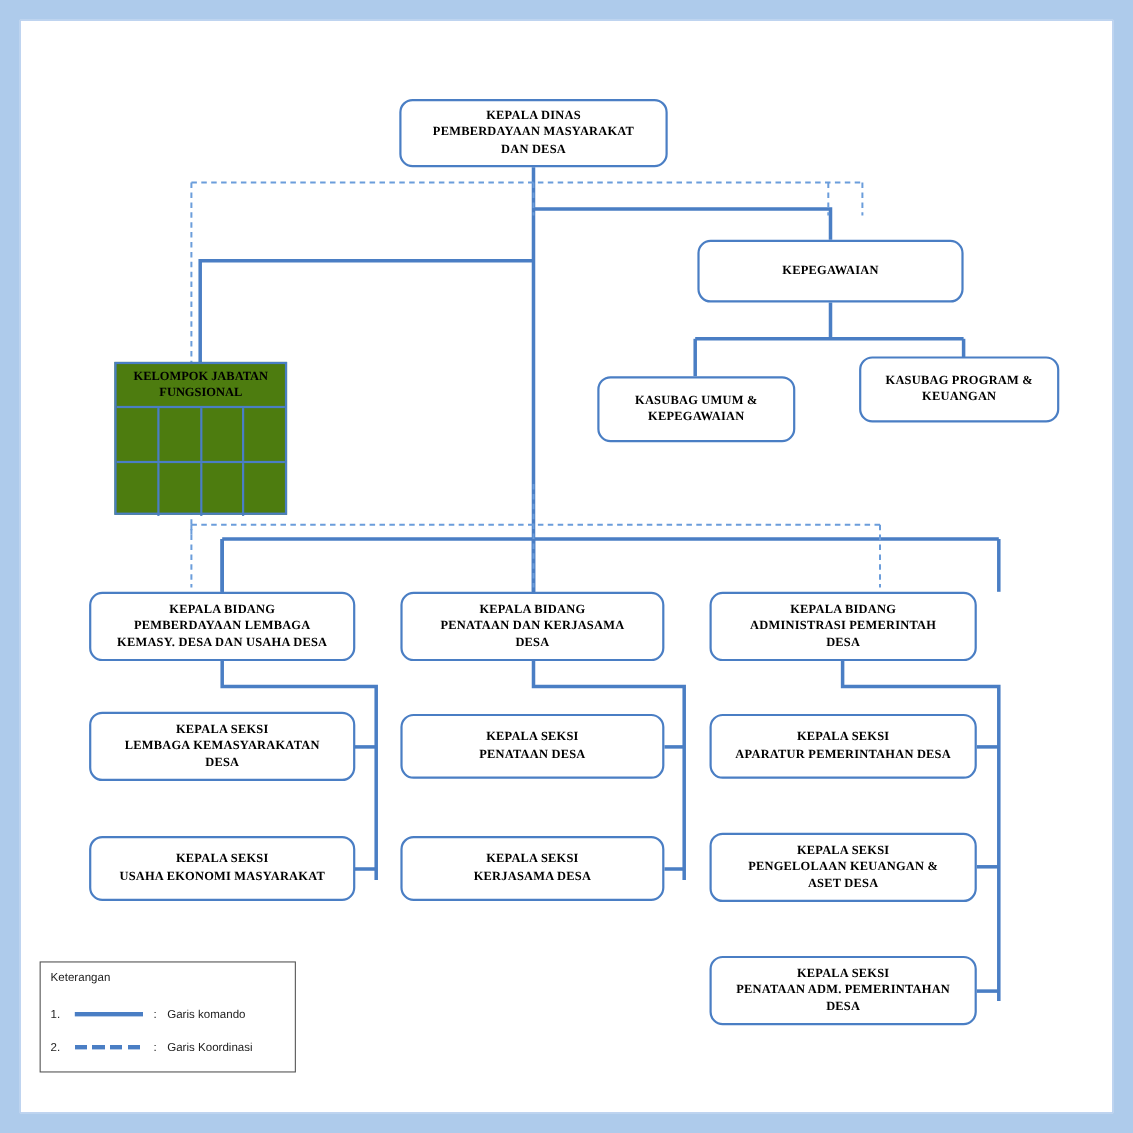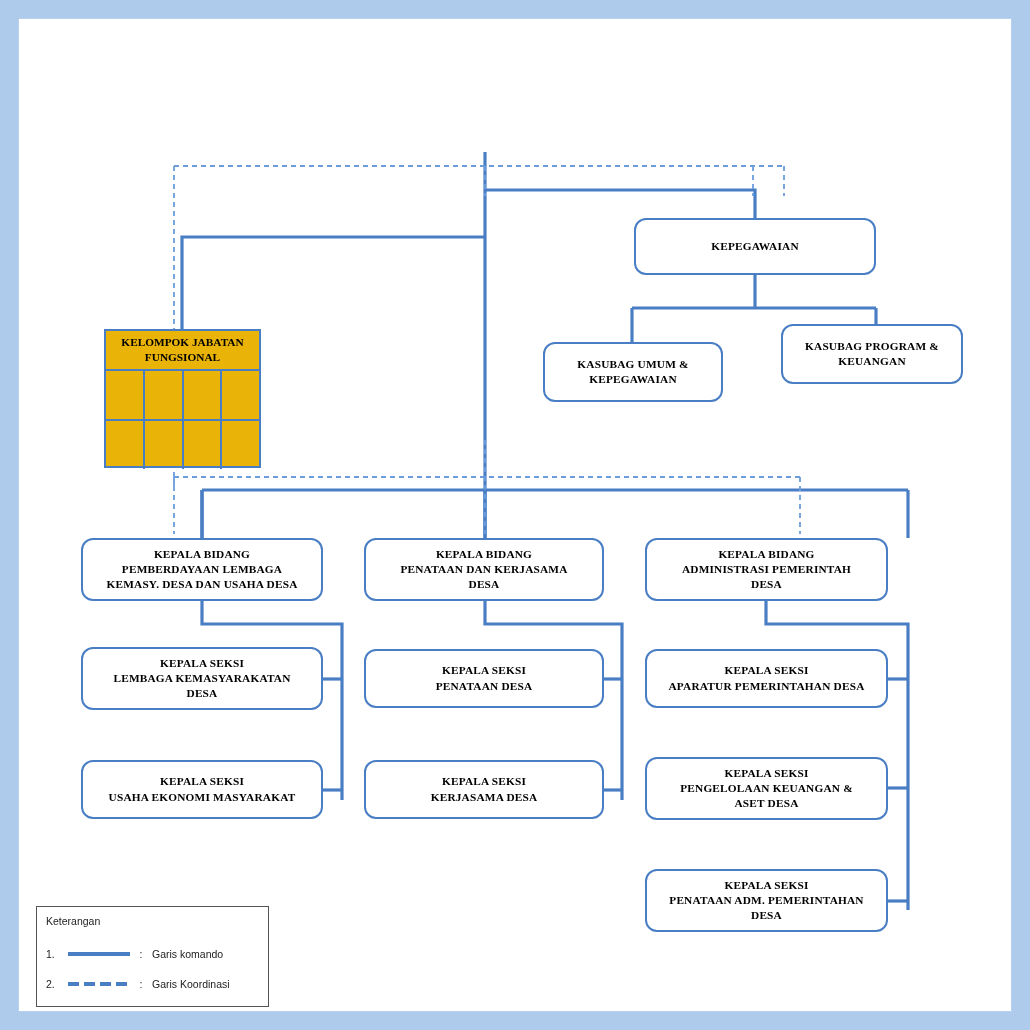--- a/index.html
+++ b/index.html
@@ -37,21 +37,21 @@
     letter-spacing:.2px;
     padding:2px 6px;
   }
   .node .txt{display:block;width:100%;white-space:pre-line;}
 
   
   .kjf{
     position:absolute;
     box-sizing:border-box;
     border:2.5px solid #4a7ec4;
-    background:#eab308;
+    background:#4d7c0f;
     border-radius:0;
   }
   .kjf-head{
     box-sizing:border-box;
     height:40px;
     border-bottom:2.5px solid #4a7ec4;
     display:flex;align-items:center;justify-content:center;
     text-align:center;font-weight:bold;font-size:11.3px;line-height:1.3;
     color:#000;
   }
@@ -61,21 +61,20 @@
   .kjf-cell{flex:1 1 0;}
   .kjf-cell + .kjf-cell{border-left:2.5px solid #4a7ec4;}
 
   
   #legend{
     position:absolute;left:36px;top:874px;width:233px;height:101px;
     box-sizing:border-box;
     border:1px solid #555;
     background:#fff;
     font-family:"Liberation Sans", sans-serif;
-    margin-top:32px;
   }
   #legend .lg-title{
     position:absolute;left:9px;top:8px;
     font-size:10.5px;color:#222;
   }
   .lg-row{position:absolute;left:9px;height:18px;display:flex;align-items:center;}
   .lg-row.r1{top:38px;}
   .lg-row.r2{top:68px;}
   .lg-num{width:22px;font-size:10.5px;color:#222;}
   .lg-sample{width:62px;height:18px;position:relative;}
@@ -141,20 +140,25 @@
         <path d="M 753 166 L 753 196"></path>
 
         <path d="M 174 477 L 800 477"></path>
         <path d="M 800 477 L 800 534"></path>
         <path d="M 174 477 L 174 534"></path>
         <path d="M 485 440 L 485 534"></path>
         <path d="M 485 166 L 485 196"></path>
       </g>
     </svg>
 
+    <div class="node" style="left:363px;top:90px;width:244px;height:62px;">
+      <span class="txt">KEPALA DINAS
+PEMBERDAYAAN MASYARAKAT
+DAN DESA</span>
+    </div>
 
     <div class="node" style="left:634px;top:218px;width:242px;height:57px;">
       <span class="txt">KEPEGAWAIAN</span>
     </div>
 
     <div class="node" style="left:543px;top:342px;width:180px;height:60px;">
       <span class="txt">KASUBAG UMUM &amp;
 KEPEGAWAIAN</span>
     </div>
 

